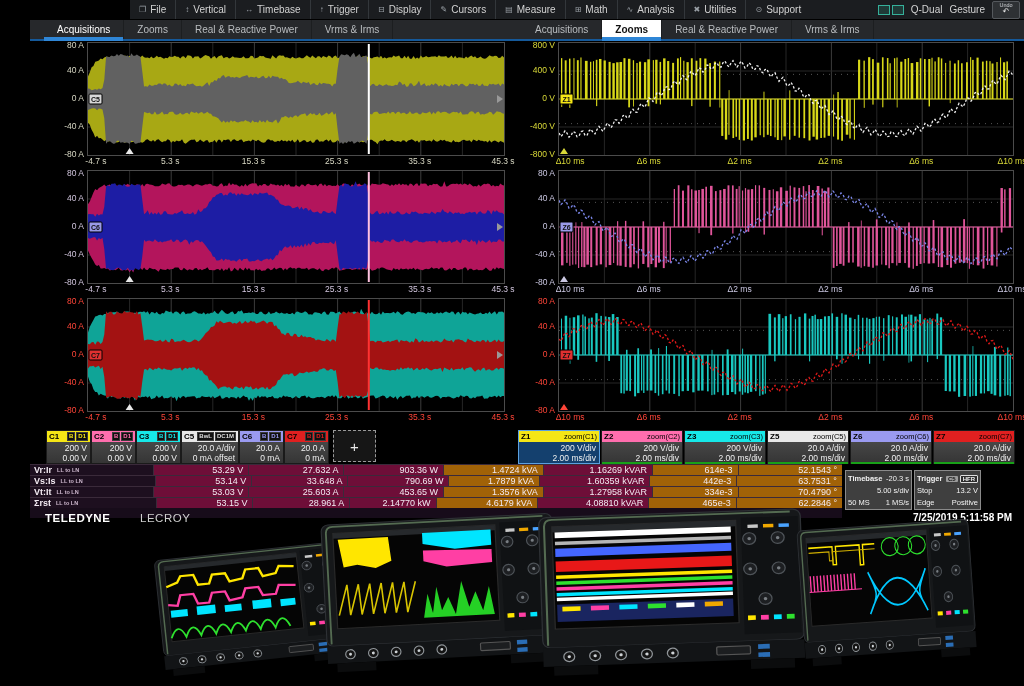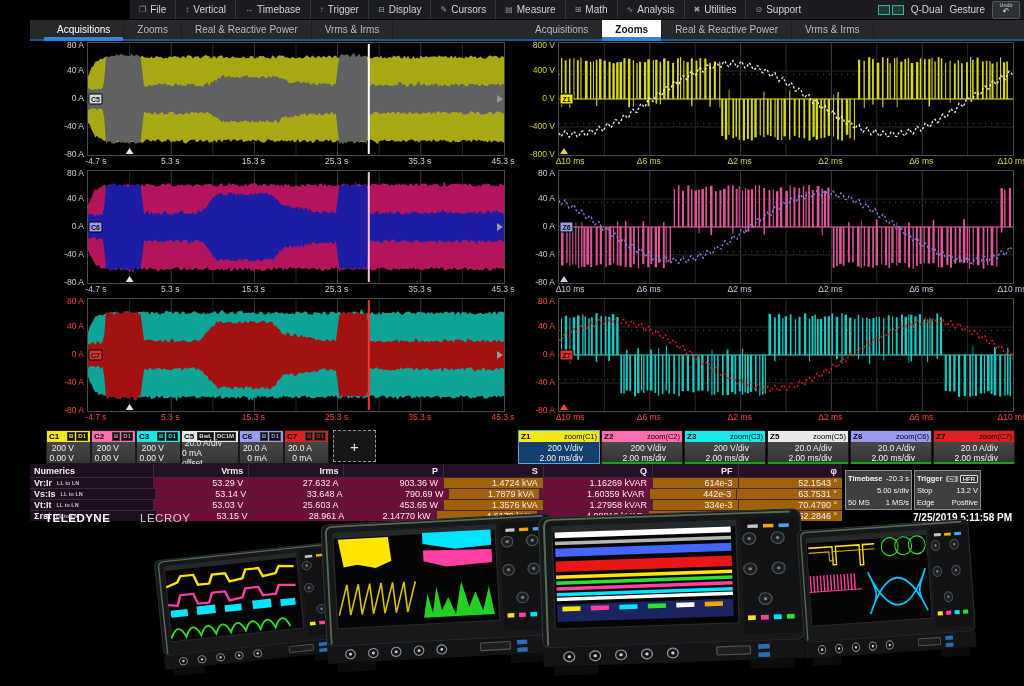--- a/index.html
+++ b/index.html
@@ -36,21 +36,21 @@
   .ylab{position:absolute;right:3px;font-size:8.5px;white-space:nowrap;}
   .xgut{position:absolute;}
   .xlab{position:absolute;top:2px;font-size:8.5px;transform:translateX(-50%);white-space:nowrap;}
   .xlab.first{transform:translateX(-8%);}
   
   .chbox{position:absolute;height:32px;top:430px;border:1px solid #1a1a1a;}
   .chhead{height:11px;display:flex;align-items:center;justify-content:space-between;padding:0 2px;color:#000;font-size:8px;font-weight:bold;}
   .chbadges{display:flex;gap:1px;}
   .chbadge{background:#101010;border:1px solid #3c3c3c;font-size:6px;font-weight:bold;padding:0 1px;line-height:7px;}
   .chbody{height:21px;background:linear-gradient(#474747,#353535);color:#efefef;font-size:8.5px;
-    display:flex;flex-direction:column;justify-content:center;align-items:flex-end;padding-right:16px;line-height:10px;}
+    display:flex;flex-direction:column;justify-content:center;align-items:flex-end;padding-right:3px;line-height:10px;}
   .chbody.sel{background:#14406e;}
   .greenline{position:absolute;left:0;right:0;bottom:-1px;height:2px;background:#18a018;}
   #add-box{position:absolute;top:430px;height:30px;width:41px;border:1px dashed #9a9a9a;
     display:flex;align-items:center;justify-content:center;color:#e8e8e8;font-size:15px;background:#161616;}
   .zsrc{font-weight:normal;font-size:7.5px;}
   
   #numerics{position:absolute;left:30px;top:464px;width:812px;height:54px;background:#170c1a;font-size:9px;}
   .numrow{display:flex;height:10px;align-items:stretch;border-top:1px solid #3a2a3a;}
   .numrow.header{height:13px;border-top:none;background:#221224;font-weight:bold;}
   .numcell{display:flex;align-items:center;justify-content:flex-end;padding-right:5px;border-left:1px solid #3a2a3a;
@@ -935,30 +935,20 @@
         </div>
         <div class="chbody">
           <div>20.0 A/div</div>
           <div>2.00 ms/div</div>
         </div>
         <div class="greenline"></div>
       </div>
     </div>
 
   <div id="numerics">
-      <div class="numrow header">
-        <div class="numcell name" style="width: 122px;">Numerics</div>
-        <div class="numcell" style="width: 95px;">Vrms</div>
-        <div class="numcell" style="width: 95px;">Irms</div>
-        <div class="numcell" style="width: 100px;">P</div>
-        <div class="numcell" style="width: 100px;">S</div>
-        <div class="numcell" style="width: 110px;">Q</div>
-        <div class="numcell" style="width: 85px;">PF</div>
-        <div class="numcell" style="width: 105px;">φ</div>
-      </div>
       <div class="numrow">
         <div class="numcell name" style="width: 122px;">
           <b>Vr:Ir</b>
           <span class="numsub">LL to LN</span>
         </div>
         <div class="numcell hot" style="width: 95px;">53.29 V</div>
         <div class="numcell hot" style="width: 95px;">27.632 A</div>
         <div class="numcell hot" style="width: 100px;">903.36 W</div>
         <div class="numcell cold" style="width: 100px;">1.4724 kVA</div>
         <div class="numcell hot" style="width: 110px;">1.16269 kVAR</div>

